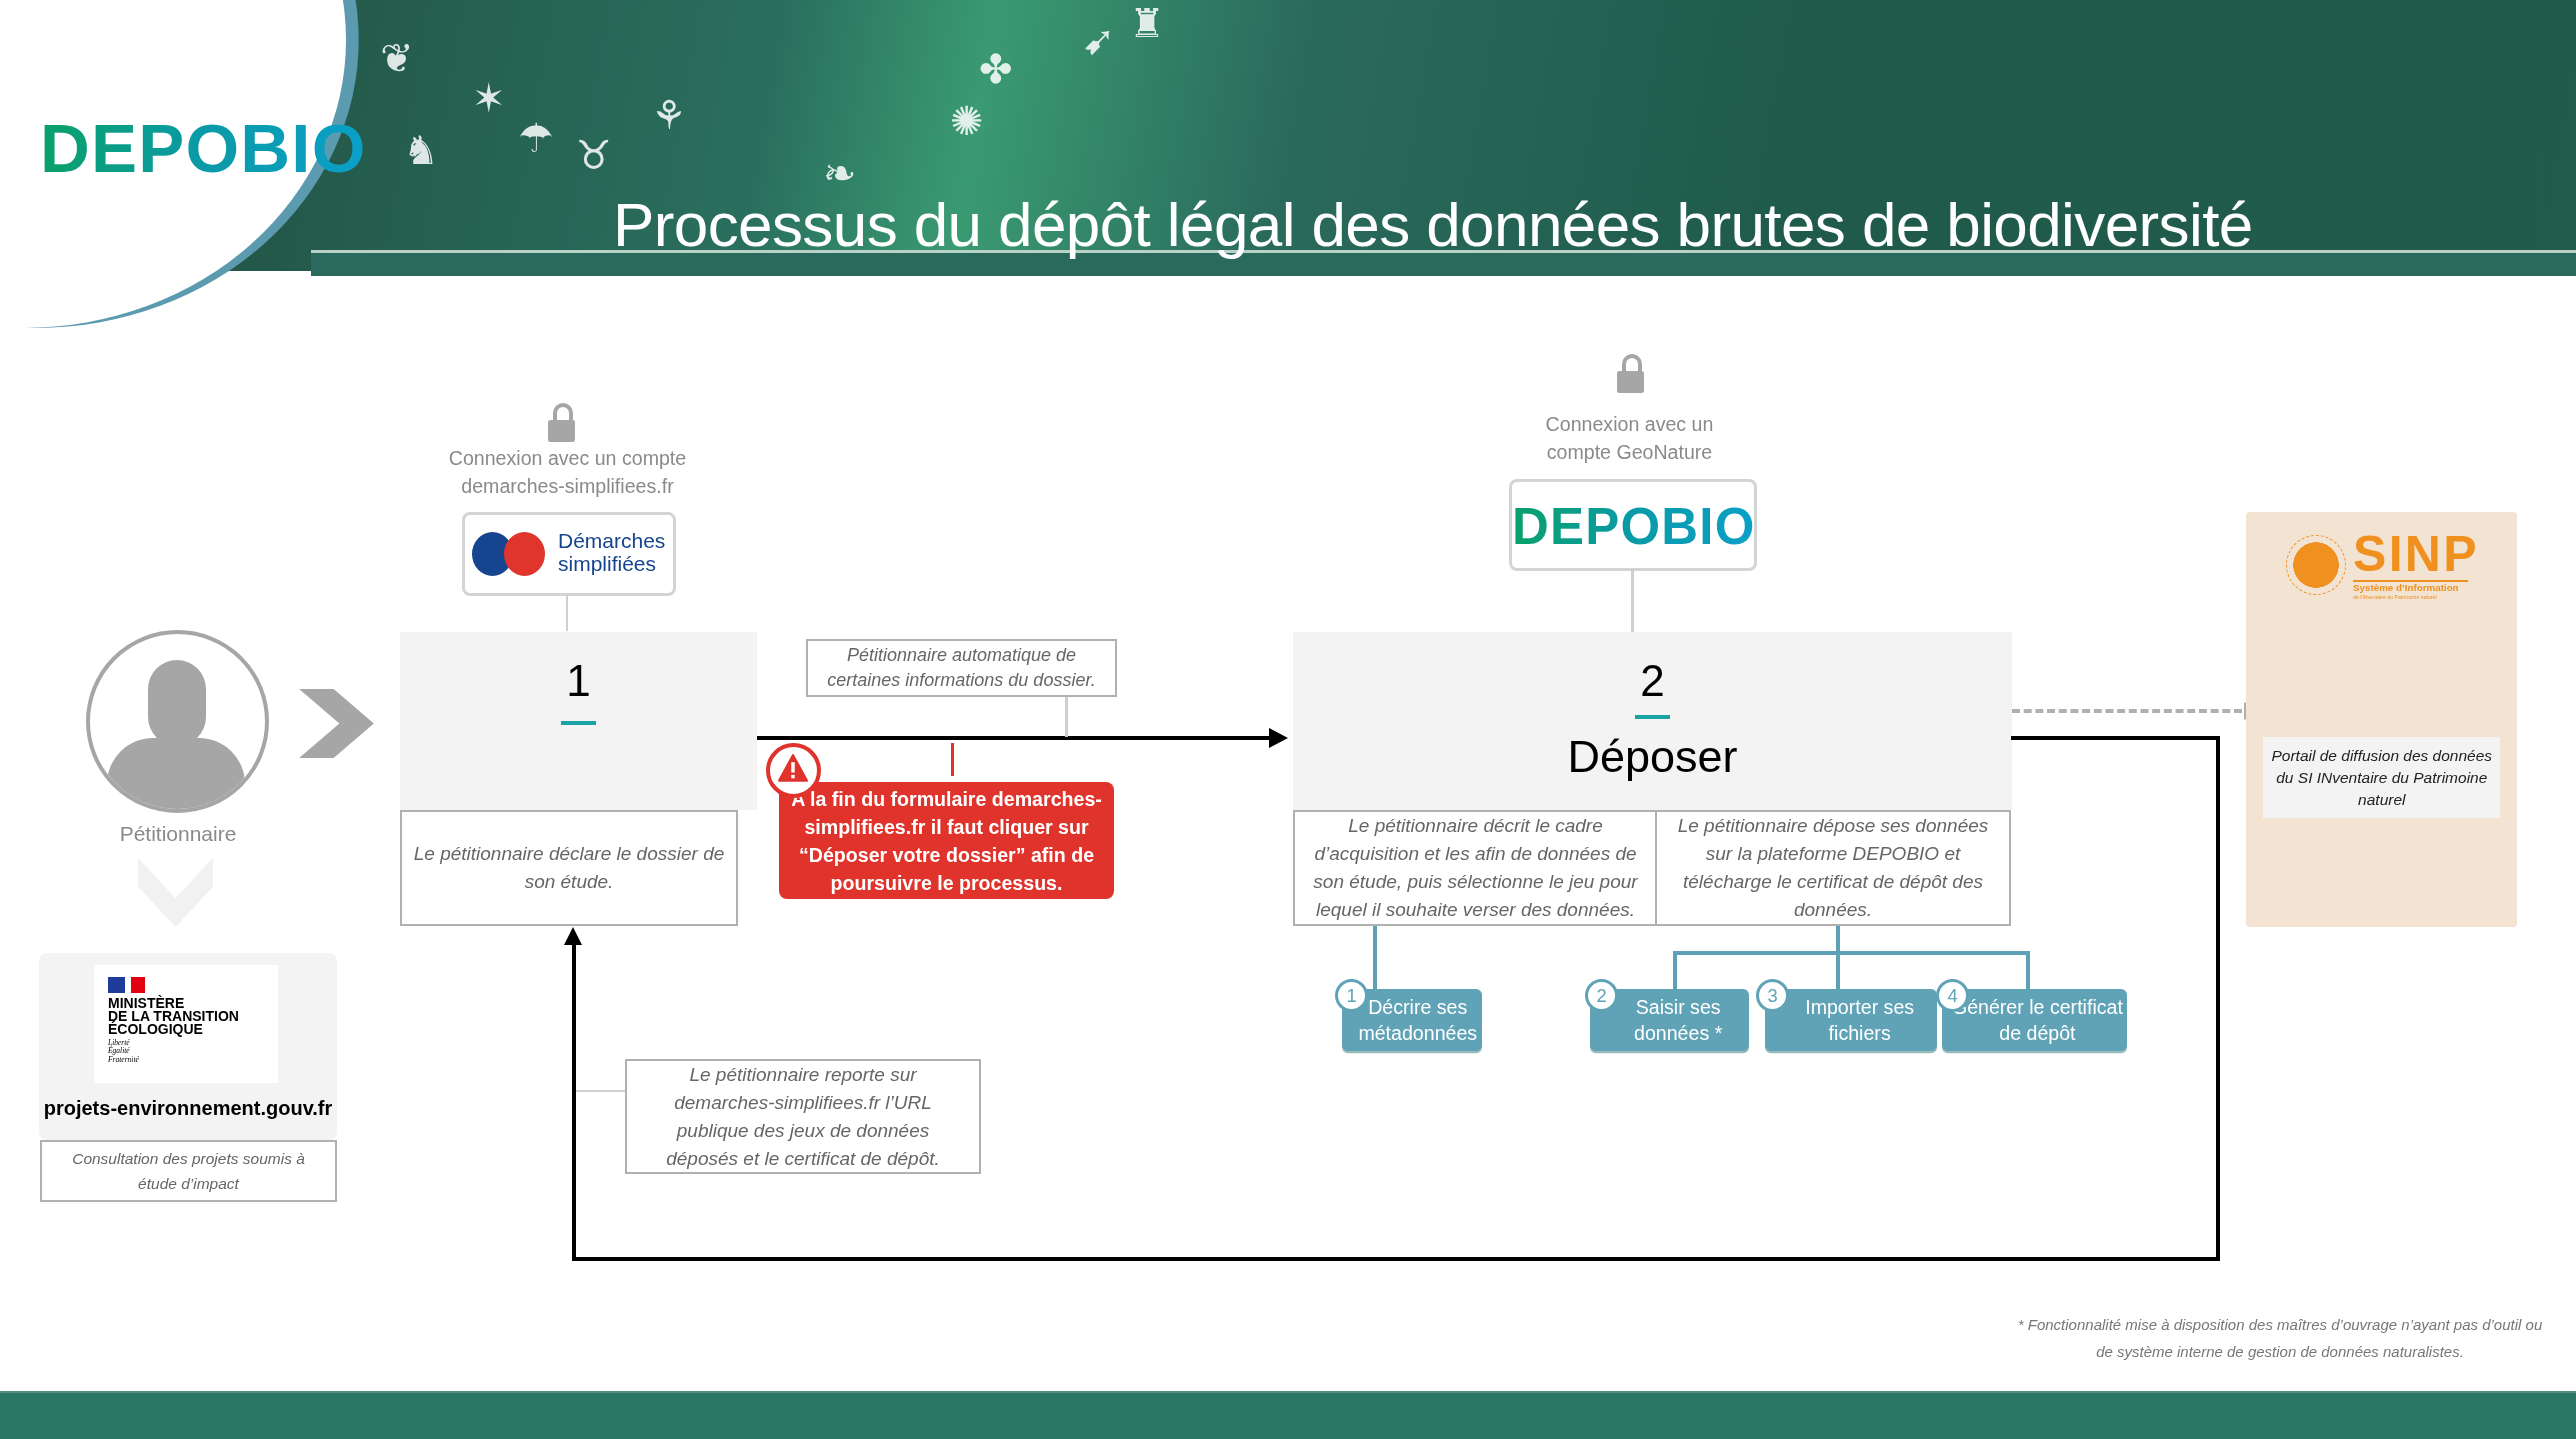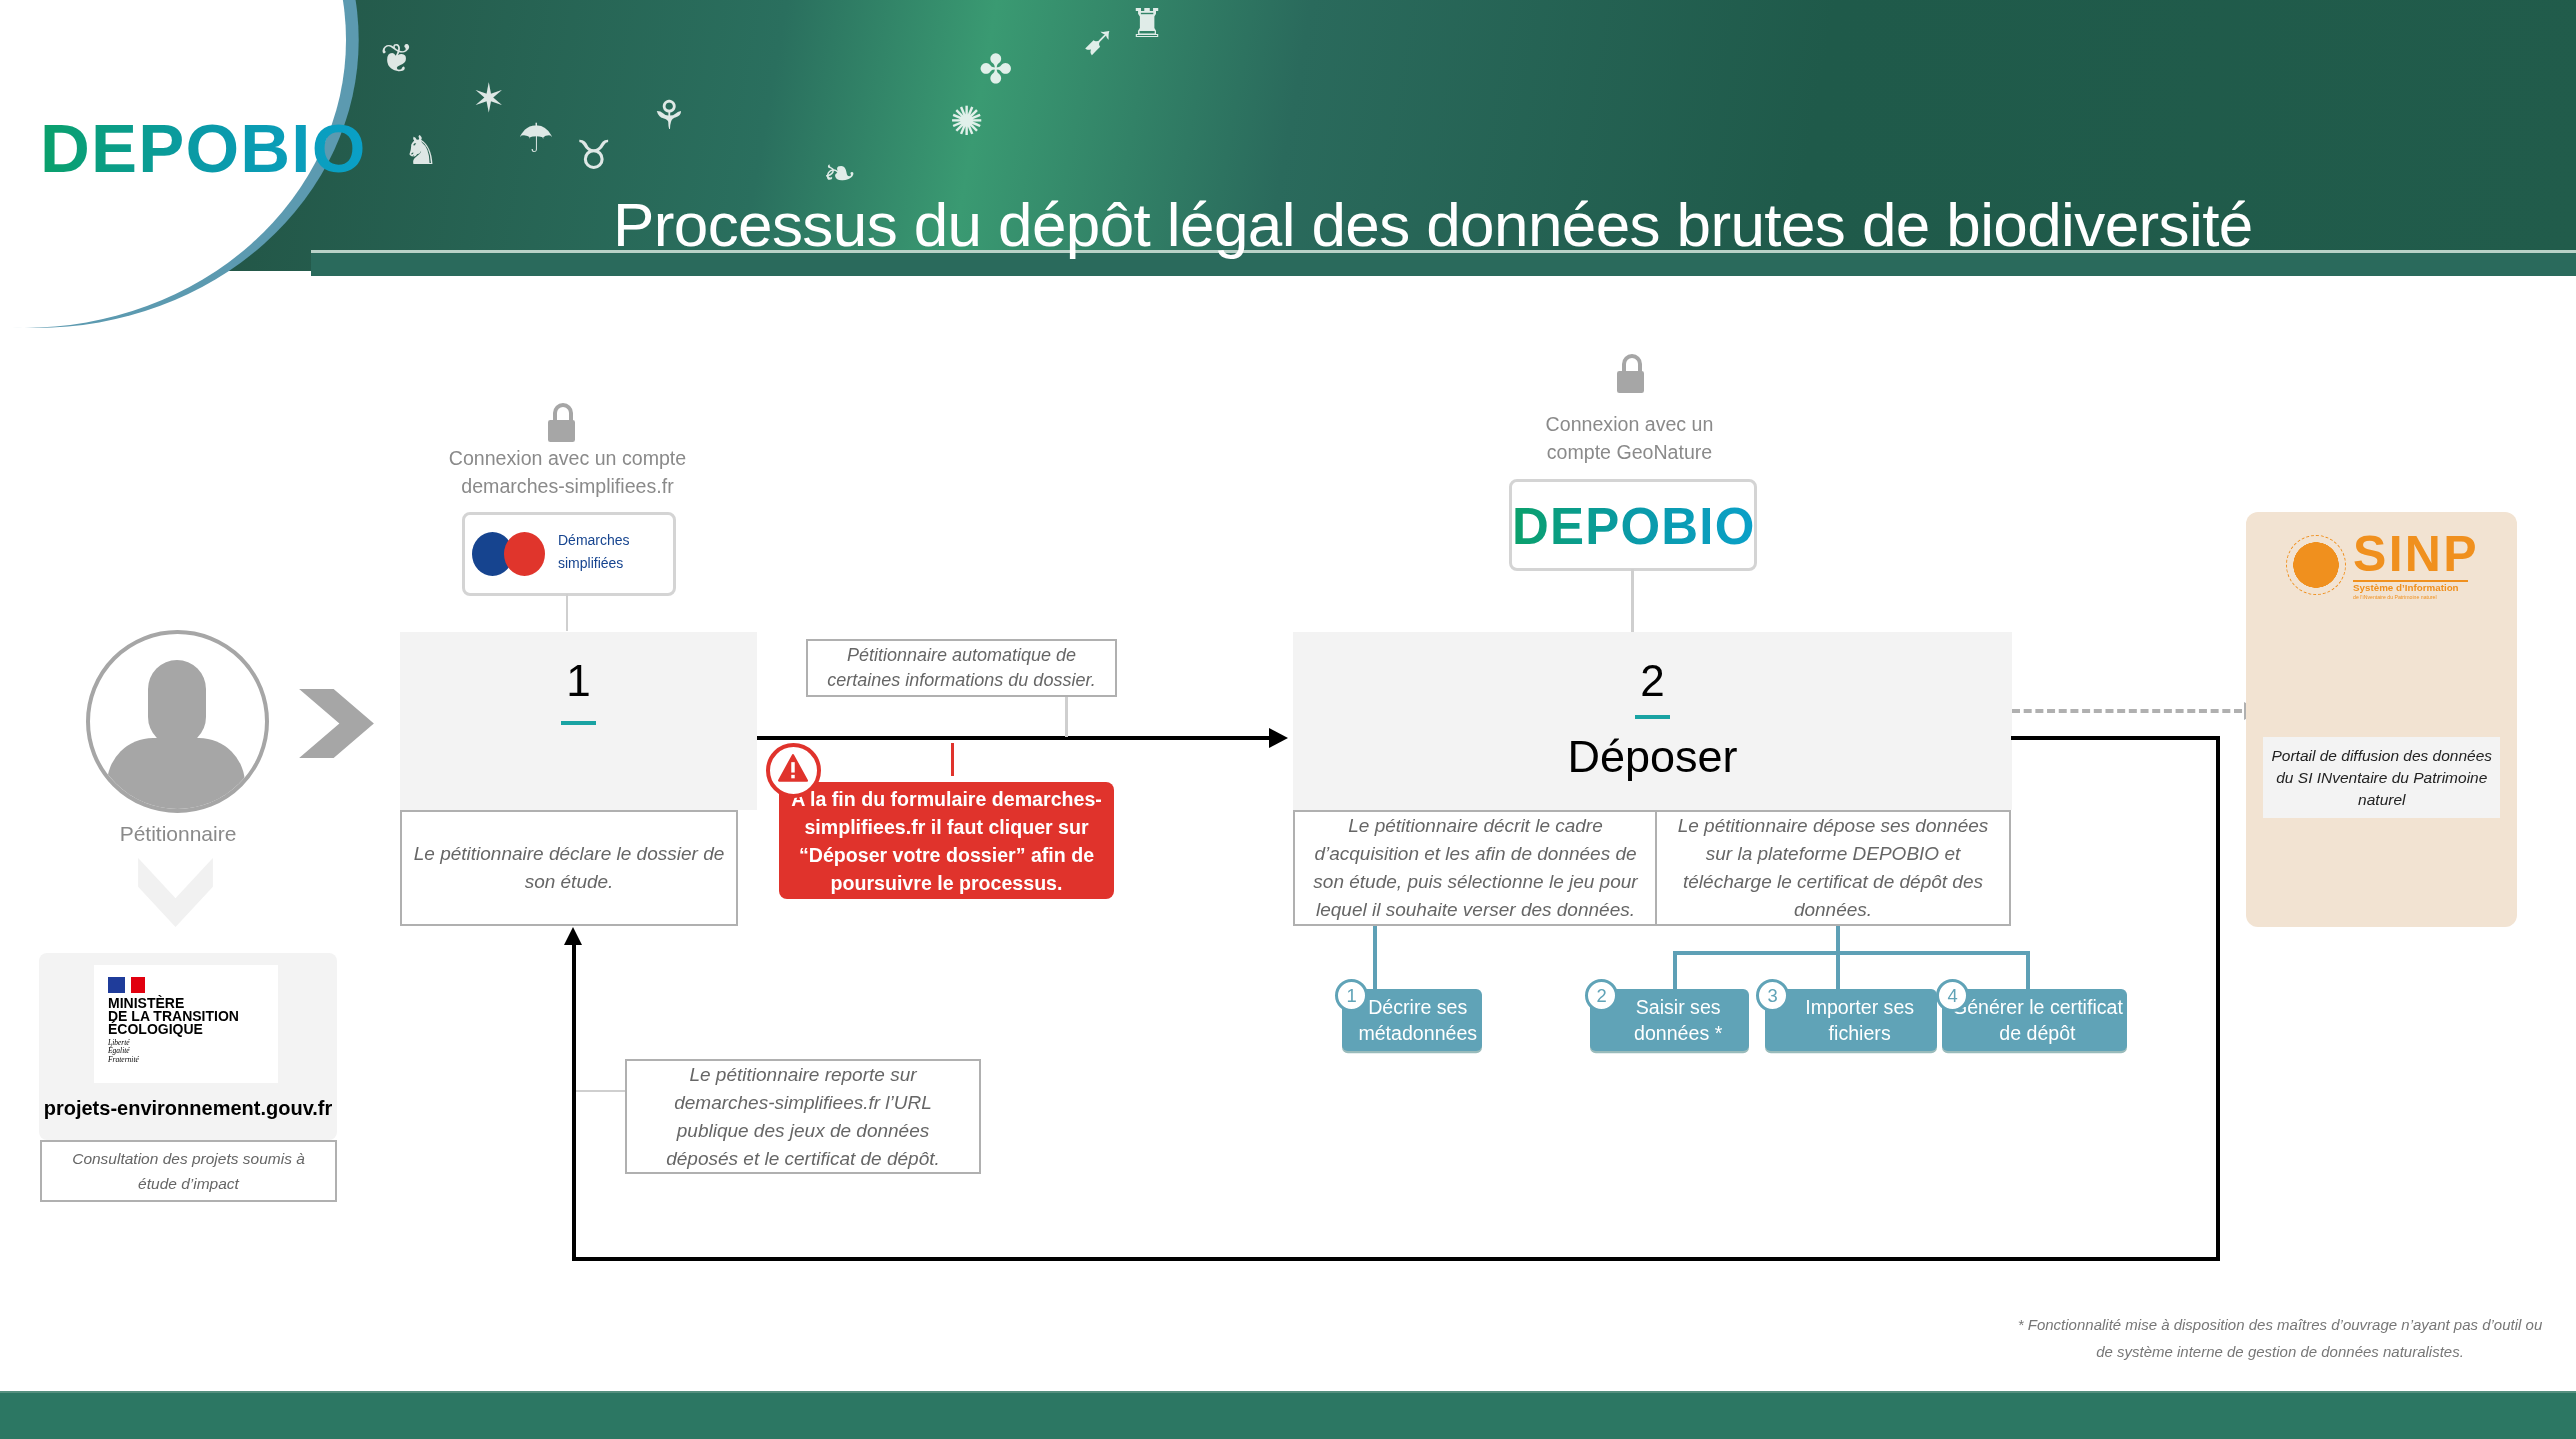--- a/index.html
+++ b/index.html
@@ -87,21 +87,21 @@
   </div>
   <div class="abs" style="left:0;top:144px;width:298px;text-align:center;font-size:20px;font-weight:bold;color:#000;">projets-environnement.gouv.fr</div>
 </div>
 <div class="abs desc" style="left:40px;top:1140px;width:297px;height:62px;font-size:15.5px;line-height:25px;">Consultation des projets soumis à étude d’impact</div>
 
 <div class="abs lock" style="left:548px;top:420px;"></div>
 <div class="abs caption" style="left:432px;top:444px;width:271px;">Connexion avec un compte demarches-simplifiees.fr</div>
 <div class="abs logo-box" style="left:462px;top:512px;width:208px;height:78px;">
   <div class="abs" style="left:7px;top:17.3px;width:41px;height:44px;border-radius:50%;background:#16448f;"></div>
   <div class="abs" style="left:39px;top:17.3px;width:41px;height:44px;border-radius:50%;background:#e0352c;"></div>
-  <div class="abs" style="left:93px;top:14px;font-size:14px;color:#16448f;line-height:23px;">
+  <div class="abs" style="left:93px;top:14px;font-size:21px;color:#16448f;line-height:23px;">
     <div>Démarches</div>
     <div>simplifiées</div>
   </div>
 </div>
 <div class="abs line-grey" style="left:566px;top:594px;width:2.3px;height:37px;"></div>
 
 <div class="abs step-head" style="left:400px;top:632px;width:357px;height:178px;">
   <div class="abs step-num" style="left:0;top:24px;width:357px;">1</div>
   <div class="abs step-num-ul" style="left:161px;top:89px;width:35px;"></div>
 </div>
@@ -168,21 +168,21 @@
 <div class="abs" style="left:2244px;top:702px;width:0;height:0;border-top:9.2px solid transparent;border-bottom:9.2px solid transparent;border-left:17.3px solid #b0b0b0;"></div>
 
 <div class="abs line-black" style="left:2011px;top:736px;width:208px;height:4px;"></div>
 <div class="abs line-black" style="left:2216px;top:736px;width:4px;height:525px;"></div>
 <div class="abs line-black" style="left:572px;top:1257px;width:1648px;height:4px;"></div>
 <div class="abs line-black" style="left:572px;top:944px;width:4px;height:317px;"></div>
 <div class="abs" style="left:564px;top:927px;width:0;height:0;border-left:9.8px solid transparent;border-right:9.8px solid transparent;border-bottom:18.4px solid #000;"></div>
 <div class="abs line-grey" style="left:576px;top:1090px;width:50px;height:2.3px;"></div>
 <div class="abs desc" style="left:625px;top:1059px;width:356px;height:115px;">Le pétitionnaire reporte sur demarches-simplifiees.fr l’URL publique des jeux de données déposés et le certificat de dépôt.</div>
 
-<div class="abs" style="left:2246px;top:512px;width:271px;height:415px;background:#f2e3d2;border-radius:12px;">
+<div class="abs" style="left:2246px;top:512px;width:271px;height:415px;background:#f2e3d2;border-radius:4px;">
   <div class="abs" style="left:40px;top:23px;width:58px;height:58px;border-radius:50%;background:radial-gradient(circle,#f0901e 55%,#f2e3d2 56%);border:1.7px dashed #f0901e;"></div>
   <div class="abs" style="left:107px;top:16px;font-size:50px;font-weight:bold;color:#f0901e;line-height:52px;letter-spacing:2.3px;">SINP</div>
   <div class="abs" style="left:107px;top:68px;width:115px;height:1.7px;background:#f0901e;"></div>
   <div class="abs" style="left:107px;top:70px;font-size:9.8px;font-weight:bold;color:#f0901e;">Système d’Information</div>
   <div class="abs" style="left:107px;top:82px;font-size:5.2px;color:#f0901e;">de l’iNventaire du Patrimoine naturel</div>
 
   <div class="abs" style="left:17.3px;top:225px;width:237px;height:81px;background:#f3f3f3;text-align:center;font-style:italic;font-size:15.5px;line-height:22px;color:#222;display:flex;align-items:center;justify-content:center;">Portail de diffusion des données du SI INventaire du Patrimoine naturel</div>
 </div>
 
 <div class="abs" style="left:2015px;top:1312px;width:530px;text-align:center;font-style:italic;font-size:15px;line-height:26.5px;color:#777;">* Fonctionnalité mise à disposition des maîtres d’ouvrage n’ayant pas d’outil ou de système interne de gestion de données naturalistes.</div>

